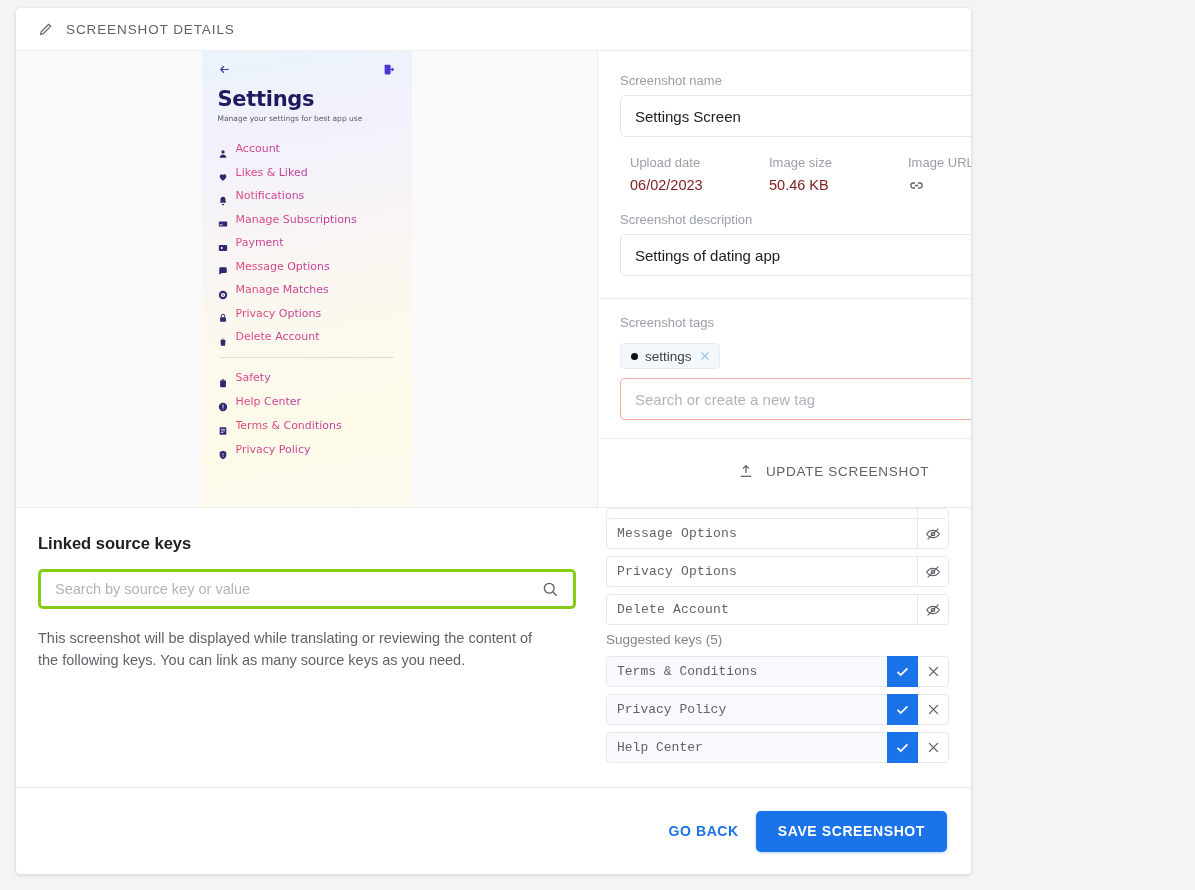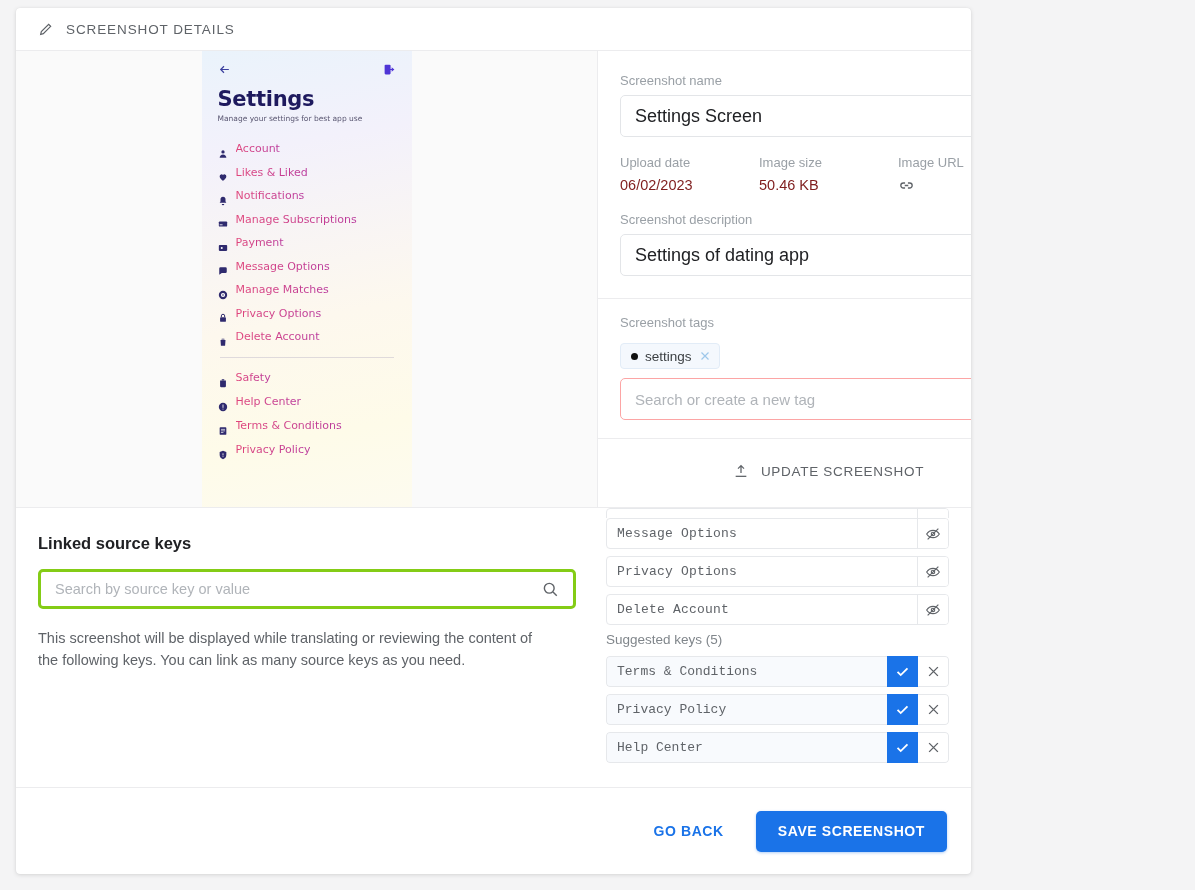--- a/index.html
+++ b/index.html
@@ -72,23 +72,23 @@
   .phone-sep { height: 1px; background: rgba(120,110,160,0.22); margin: 8px 2px 8px 2px; }
   .phone-list2 .phone-item { height: 24px; text-align: center; }
 
   
   .form-pane { flex: 1 1 auto; display: flex; flex-direction: column; }
   .form-block { padding: 22px 22px 0 22px; }
   .field-label { font-size: 13px; color: #9aa0a6; margin-bottom: 7px; }
   .text-input {
     height: 42px; border: 1px solid #e3e5e8; border-radius: 5px;
     display: flex; align-items: center; padding: 0 14px;
-    font-size: 18px; color: #202124; background: #fff;
-  }
-  .meta-row { display: flex; margin-top: 18px; }
+    font-size: 15px; color: #202124; background: #fff;
+  }
+  .meta-row { display: flex; margin-top: 18px; margin-left: 10px; }
   .meta-col { width: 139px; }
   .meta-key { font-size: 13px; color: #9aa0a6; }
   .meta-val { font-size: 14.5px; color: #7f1d1d; margin-top: 7px; }
   .link-icon { width: 17px; height: 17px; color: #5f6368; display: block; margin-top: 7px; }
 
   .divider { height: 1px; background: #ececee; }
 
   .tags-block { padding: 16px 22px 0 22px; }
   .tag-chip {
     display: inline-flex; align-items: center; gap: 7px;
@@ -156,21 +156,21 @@
     border: 1px solid #e6e8eb; border-left: none; border-radius: 0 4px 4px 0;
     display: flex; align-items: center; justify-content: center;
   }
   .sug-reject svg { width: 15px; height: 15px; color: #5f6368; display: block; }
   .suggest-label { font-size: 13.5px; color: #80868b; margin: 4px 0 9px 0; }
   .clip-row { height: 10px; overflow: hidden; }
 
   
   .card-footer {
     flex: 0 0 86px; display: flex; align-items: center; justify-content: flex-end;
-    gap: 26px; padding: 0 24px;
+    gap: 11px; padding: 0 24px;
   }
   .btn-text {
     font-size: 14px; font-weight: 700; letter-spacing: 0.6px; color: #1a73e8;
     background: none; border: none; cursor: pointer; padding: 8px 6px;
     font-family: "Liberation Sans", sans-serif;
   }
   .btn-primary {
     height: 41px; padding: 0 22px; background: #1a73e8; color: #fff;
     border: none; border-radius: 5px; cursor: pointer;
     font-size: 14px; font-weight: 700; letter-spacing: 0.6px;

